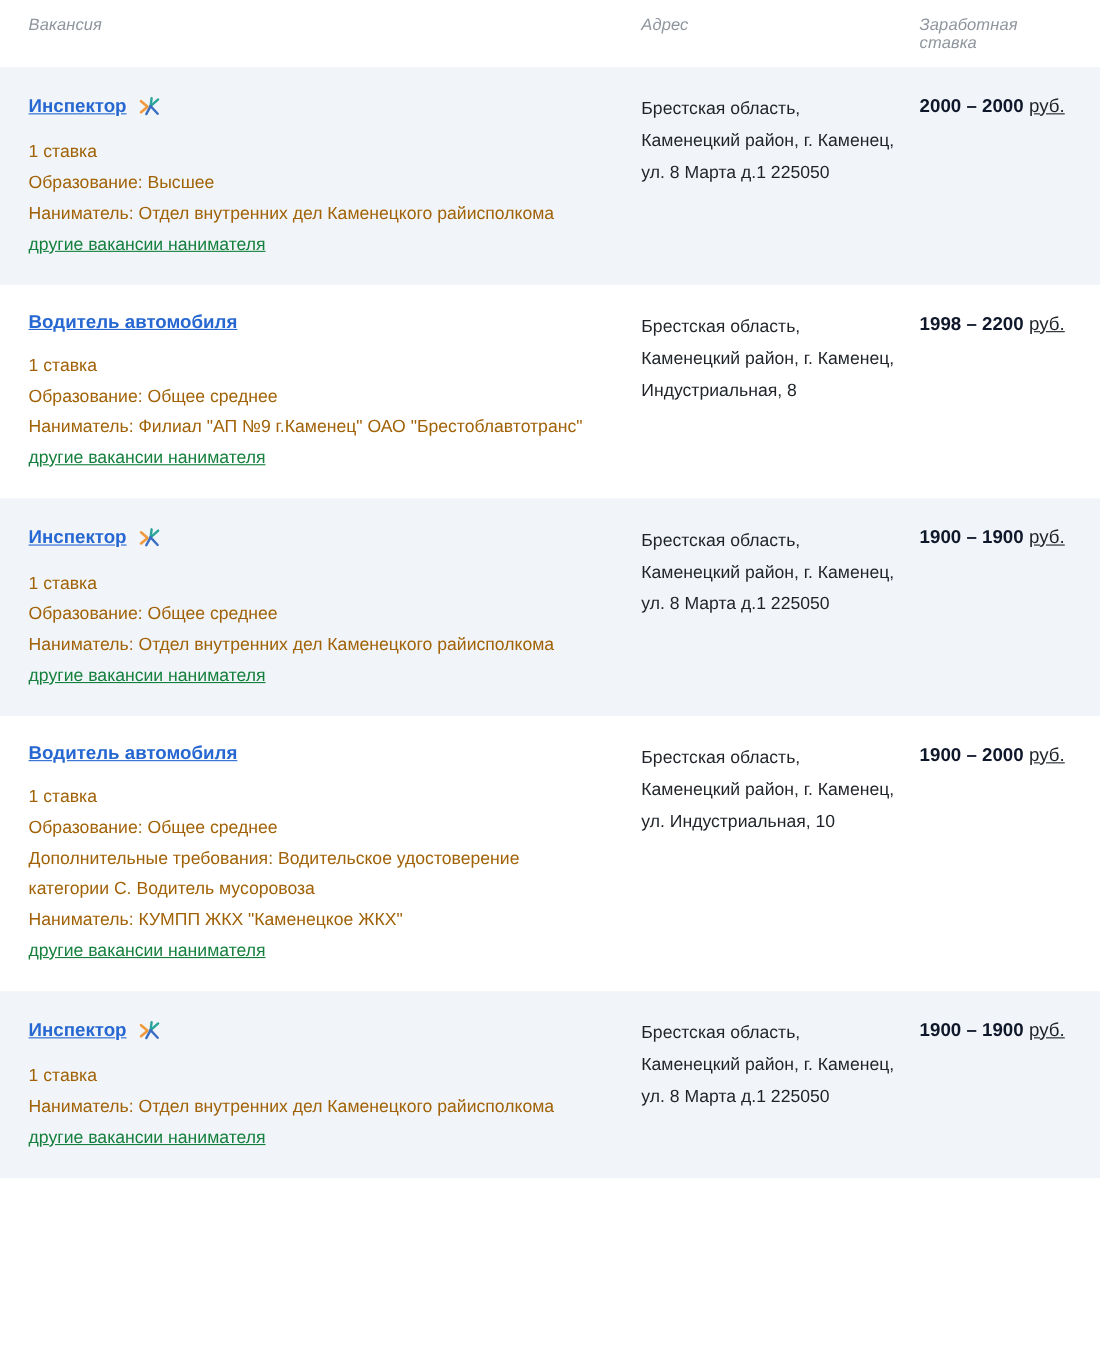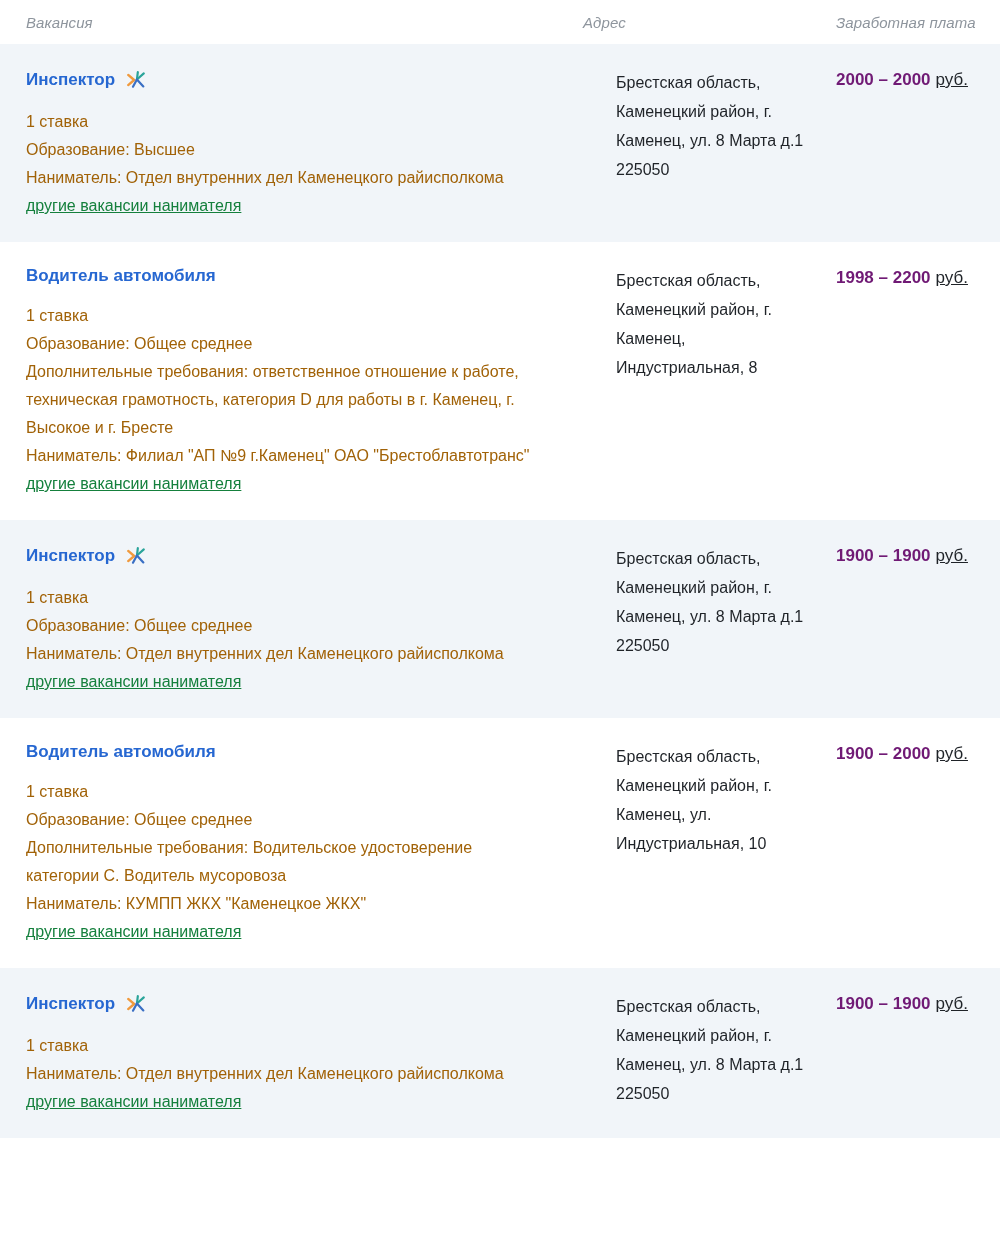--- a/index.html
+++ b/index.html
@@ -47,20 +47,21 @@
   }
   .title-line {
     display: flex;
     align-items: center;
     margin-bottom: 16px;
   }
   .title-link {
     font-size: 17px;
     font-weight: bold;
     color: #2667d1;
+    text-decoration: underline;
     cursor: pointer;
   }
   .title-icon {
     margin-left: 10px;
     display: inline-flex;
     align-items: center;
   }
   .detail-line {
     font-size: 16px;
     line-height: 28px;
@@ -74,49 +75,48 @@
     color: #15803d;
     text-decoration: underline;
     cursor: pointer;
   }
   .cell-address {
     font-size: 16px;
     line-height: 29px;
     color: #1f2328;
     padding-right: 20px;
     box-sizing: border-box;
-    margin-left: 33px;
   }
   .cell-salary {
     font-size: 17px;
     line-height: 24px;
     padding-right: 22px;
     box-sizing: border-box;
     white-space: nowrap;
   }
   .salary-range {
     font-weight: bold;
-    color: #701a75;
+    color: #0f172a;
   }
   .salary-cur {
     font-weight: normal;
     margin-left: 5px;
     color: #1f2328;
     text-decoration: underline;
   }
 </style>
 </head>
 <body>
 
 <div class="table">
 
   <div class="grid-row header-row">
     <div class="header-cell c1">Вакансия</div>
     <div class="header-cell c2">Адрес</div>
-    <div class="header-cell c3">Заработная плата</div>
+    <div class="header-cell c3">Заработная ставка</div>
   </div>
 
   <div class="grid-row vacancy-row stripe">
     <div class="cell-vacancy">
       <div class="title-line">
         <a class="title-link">Инспектор</a>
         <span class="title-icon">
           <svg width="22" height="24" viewBox="0 0 24 24" fill="none">
             <path d="M3.5 6.5 L10 12 L3.5 17.5" stroke="#f09a3e" stroke-width="2.6" stroke-linecap="round" stroke-linejoin="round"></path>
             <path d="M14 3.5 L13 11.5" stroke="#2aa49a" stroke-width="2.4" stroke-linecap="round"></path>
@@ -137,21 +137,20 @@
     </div>
   </div>
 
   <div class="grid-row vacancy-row">
     <div class="cell-vacancy">
       <div class="title-line">
         <a class="title-link">Водитель автомобиля</a>
       </div>
       <div class="detail-line">1 ставка</div>
       <div class="detail-line">Образование: Общее среднее</div>
-      <div class="detail-line">Дополнительные требования: ответственное отношение к работе, техническая грамотность, категория D для работы в г. Каменец, г. Высокое и г. Бресте</div>
       <div class="detail-line">Наниматель: Филиал "АП №9 г.Каменец" ОАО "Брестоблавтотранс"</div>
       <a class="more-link">другие вакансии нанимателя</a>
     </div>
     <div class="cell-address">Брестская область, Каменецкий район, г. Каменец, Индустриальная, 8</div>
     <div class="cell-salary">
       <span class="salary-range">1998 – 2200</span><span class="salary-cur">руб.</span>
     </div>
   </div>
 
   <div class="grid-row vacancy-row stripe">

